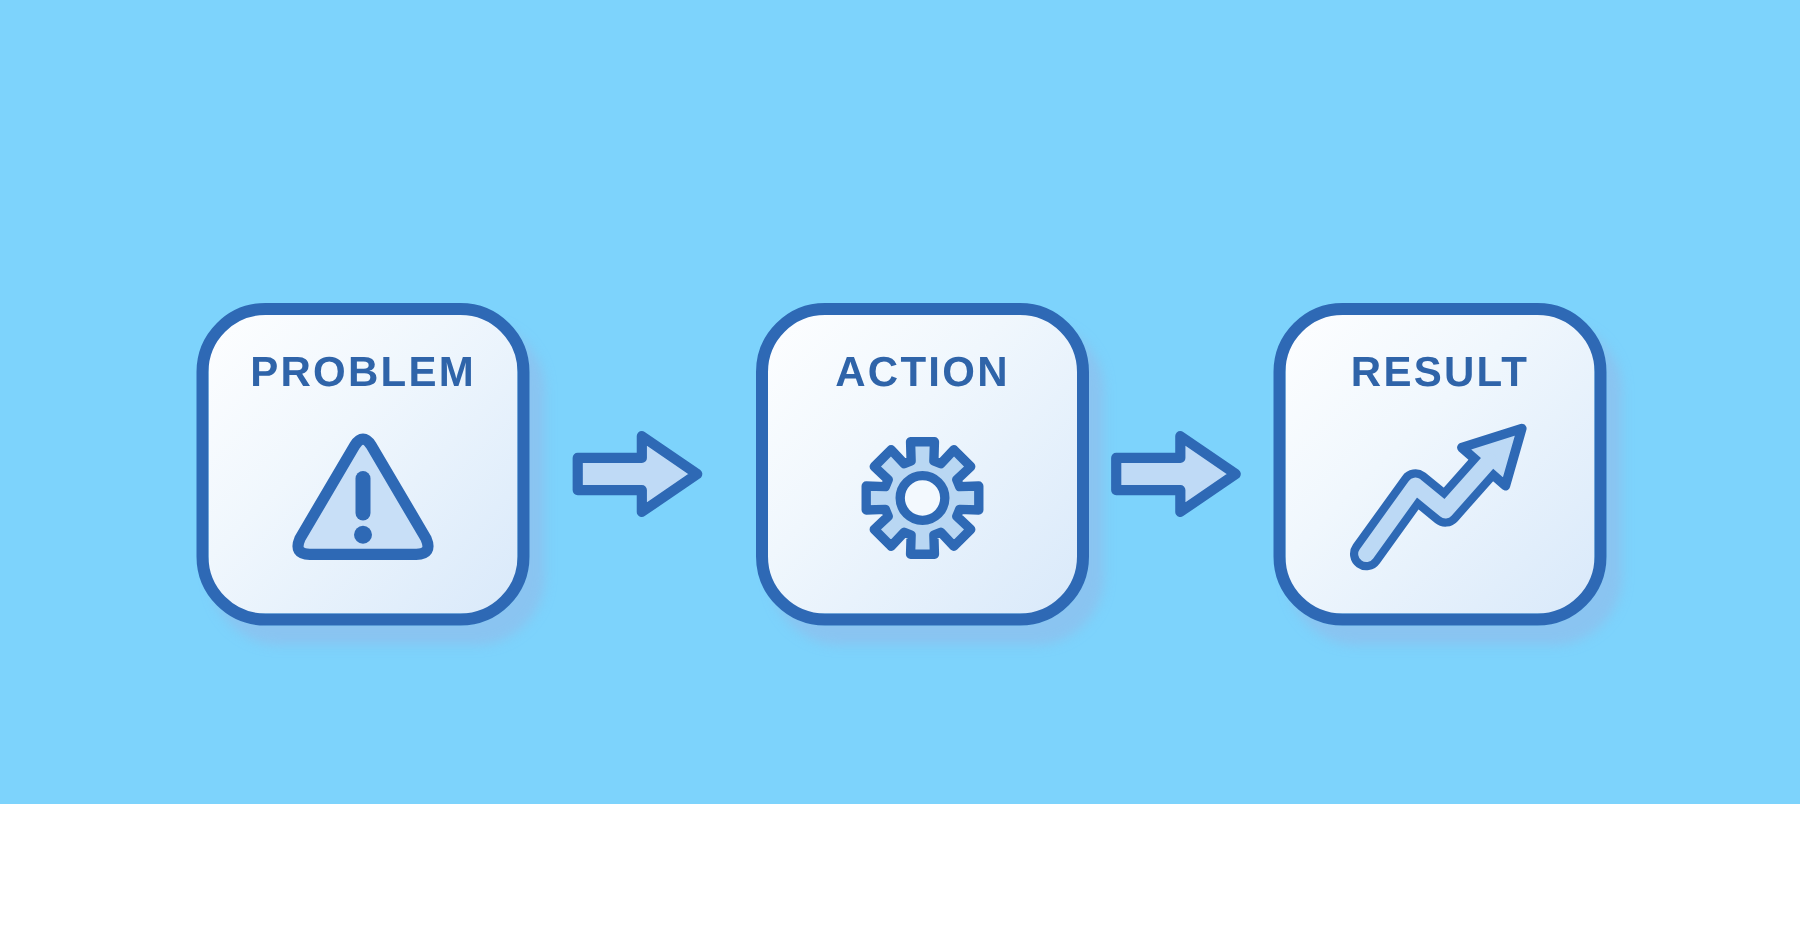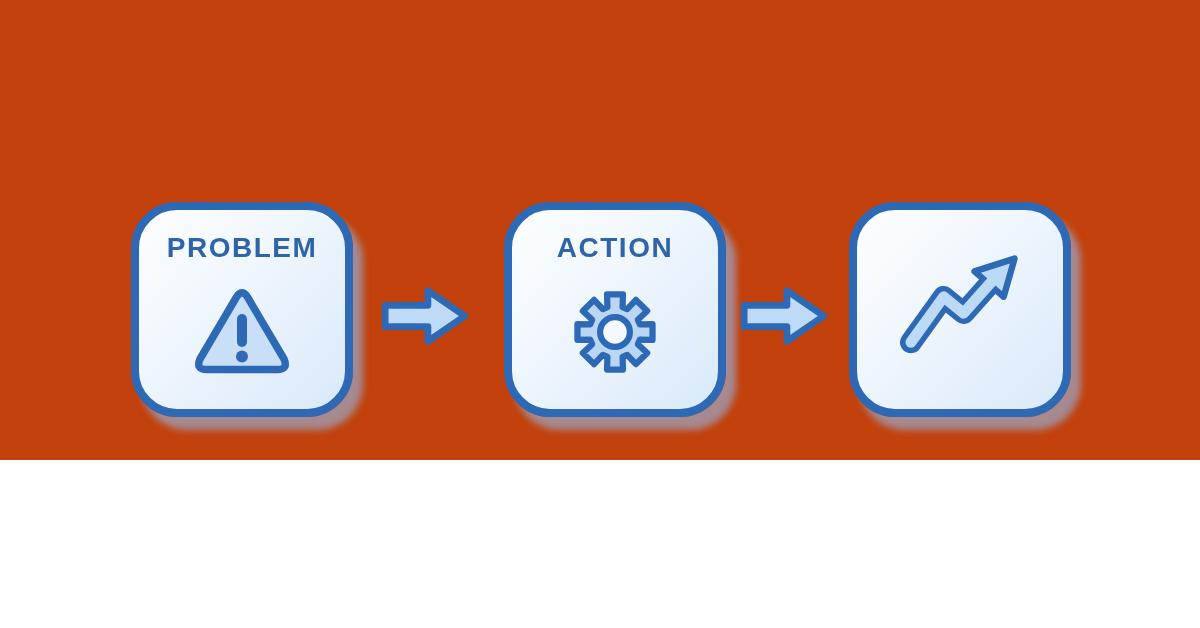--- a/index.html
+++ b/index.html
@@ -1,20 +1,20 @@
 <!DOCTYPE html>
 <html><head>
 <meta charset="utf-8">
 <style>
   html, body { margin: 0; padding: 0; background: #ffffff; }
   .canvas {
     position: relative;
     width: 1200px;
-    height: 460px;
-    background: #c2410c;
+    height: 536px;
+    background: #7dd3fc;
     overflow: hidden;
     font-family: "Liberation Sans", sans-serif;
   }
   .step {
     position: absolute;
     top: 202px;
     width: 222px;
     height: 215px;
     box-sizing: border-box;
     border: 8px solid #2e69b5;
@@ -85,20 +85,21 @@
         <circle cx="50" cy="50" r="15.5" fill="#f3f9fe" stroke="#2e69b5" stroke-width="6.5"></circle>
       </svg>
     </div>
   </div>
 
   <svg class="connector connector-2" width="94" height="68" viewBox="0 0 96 70">
     <path d="M 8 24 L 52 24 L 52 9 L 90 35 L 52 61 L 52 46 L 8 46 Z" fill="#bfdaf6" stroke="#2e69b5" stroke-width="7" stroke-linejoin="round" stroke-linecap="round"></path>
   </svg>
 
   <div class="step step-result">
+    <div class="step-title">RESULT</div>
     <div class="icon-wrap">
       <svg width="130" height="100" viewBox="0 0 140 110">
         <path d="M 16 96 L 52 46 L 74 64 L 106 28" fill="none" stroke="#2e69b5" stroke-width="24" stroke-linecap="round" stroke-linejoin="round"></path>
         <polygon points="130,4 118,46 86,18" fill="#bcd9f5" stroke="#2e69b5" stroke-width="7" stroke-linejoin="round"></polygon>
         <path d="M 16 96 L 52 46 L 74 64 L 106 28" fill="none" stroke="#bcd9f5" stroke-width="12" stroke-linecap="round" stroke-linejoin="round"></path>
       </svg>
     </div>
   </div>
 
 </div>

